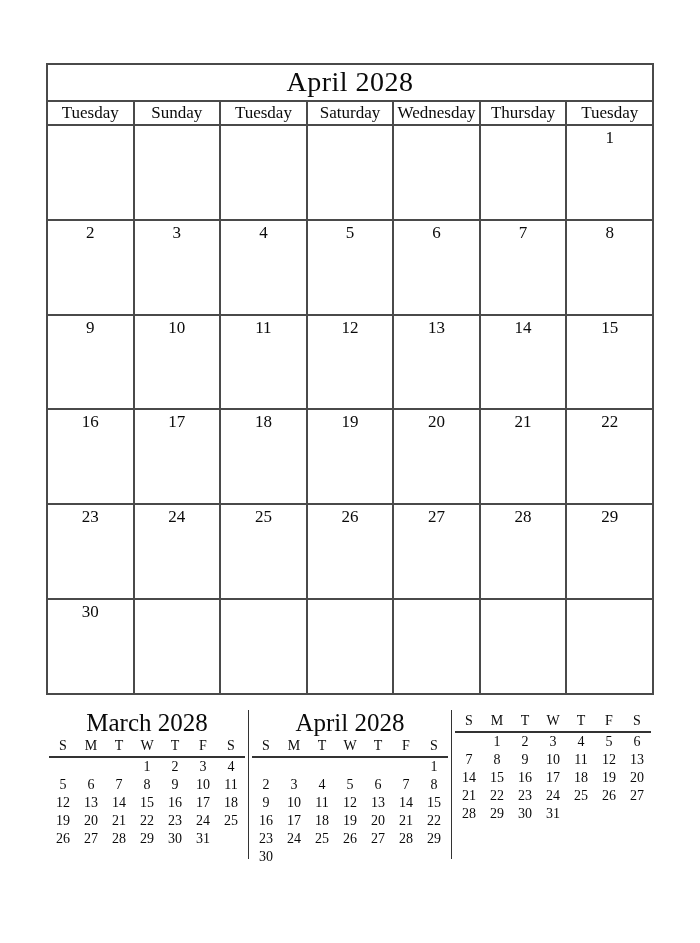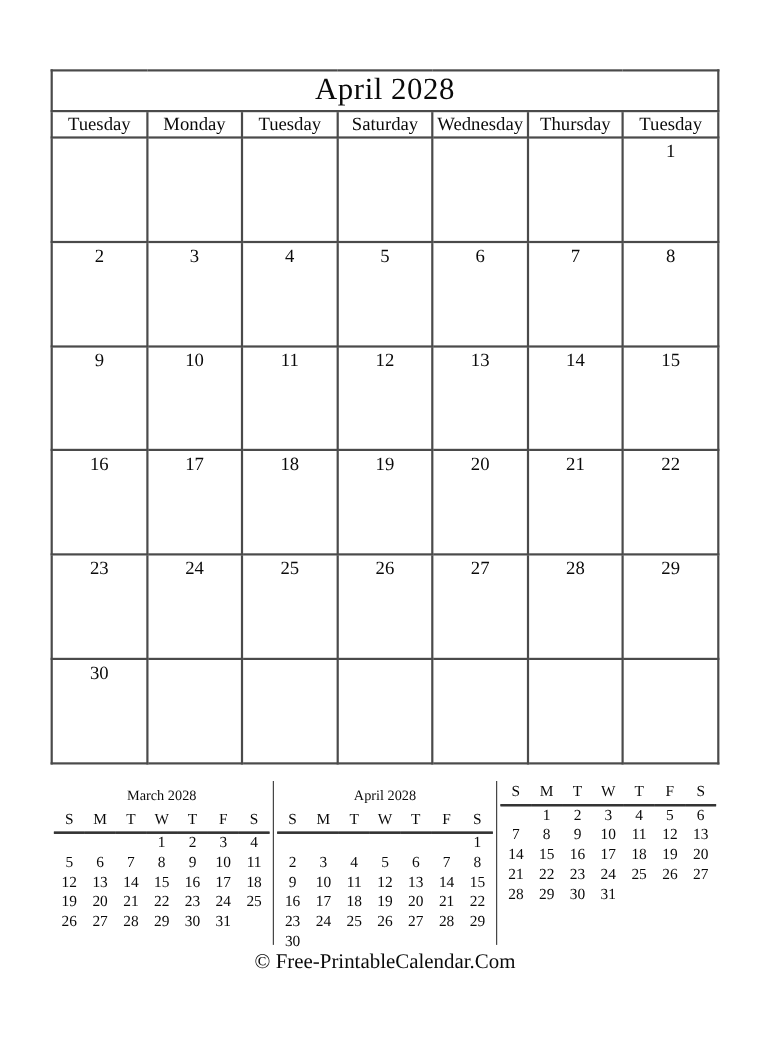--- a/index.html
+++ b/index.html
@@ -25,21 +25,21 @@
     padding-top:2px; line-height:1.15;
   }
 
   
   .mini-band {
     position:absolute; left:46px; top:710px; width:608px; height:149px;
     display:flex; align-items:stretch;
   }
   .mini { flex:1 1 0; min-width:0; }
   .mini + .mini { border-left:1.5px solid #333333; }
-  .mini-title { text-align:center; font-size:13px; line-height:25px; white-space:nowrap; }
+  .mini-title { text-align:center; font-size:25px; line-height:25px; white-space:nowrap; }
   table.mini-cal { margin:1px auto 0; border-collapse:collapse; table-layout:fixed; }
   table.mini-cal th {
     width:28px; height:20px; padding:0; font-size:14px; font-weight:normal;
     text-align:center; border-bottom:2px solid #333333;
   }
   table.mini-cal td { width:28px; height:18px; padding:0; font-size:14px; text-align:center; }
 
   .copyright {
     position:absolute; left:46px; top:864px; width:608px;
     text-align:center; font-size:19px; line-height:22px;
@@ -59,21 +59,21 @@
         <col>
         <col>
         <col>
       </colgroup>
     <thead>
       <tr class="title-row">
         <th colspan="7">April 2028</th>
       </tr>
       <tr class="dow-row">
         <th>Tuesday</th>
-        <th>Monday</th>
+        <th>Sunday</th>
         <th>Tuesday</th>
         <th>Saturday</th>
         <th>Wednesday</th>
         <th>Thursday</th>
         <th>Tuesday</th>
       </tr>
     </thead>
     <tbody>
       <tr class="week-row">
         <td></td>
@@ -329,15 +329,14 @@
             <td></td>
             <td></td>
             <td></td>
           </tr>
         </tbody>
       </table>
     </div>
 
   </div>
 
-  <div class="copyright">© Free-PrintableCalendar.Com</div>
 
 </div>
 
 </body></html>

